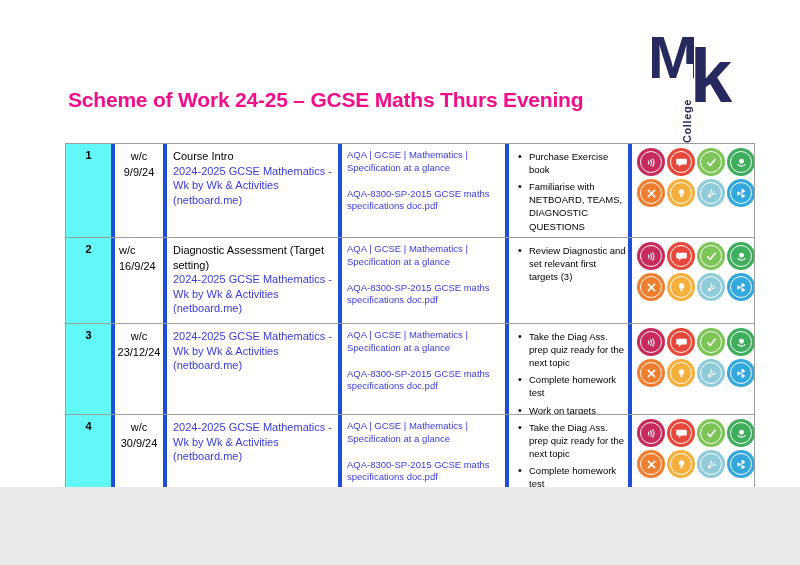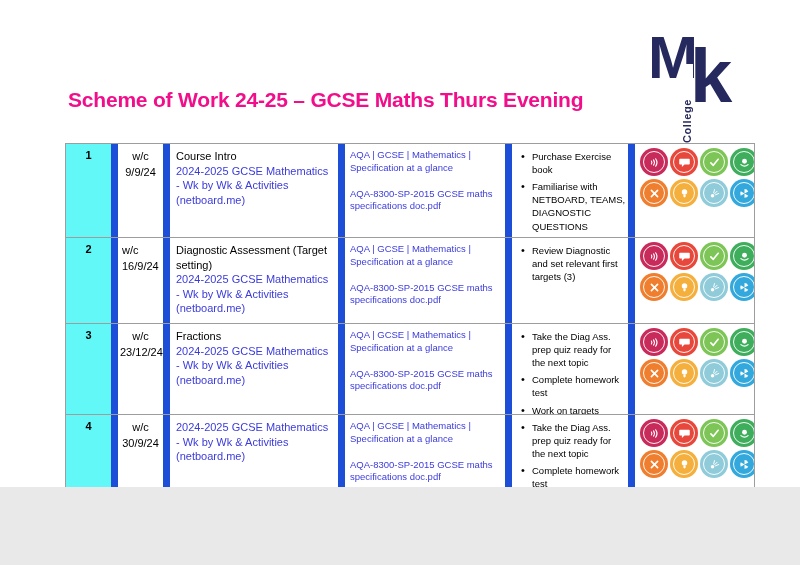--- a/index.html
+++ b/index.html
@@ -28,21 +28,21 @@
   }
 
   
   .sow-table {
     position:absolute; left:65px; top:143px; width:690px;
     border:1px solid #9d9d9d; font-size:11px;
   }
   .row { display:grid; grid-template-columns:45px 52px 175px 167px 123px 1fr; }
   .row + .row { border-top:1px solid #9d9d9d; }
   .row1 { height:93px; } .row2 { height:86px; } .row3 { height:91px; } .row4 { height:84px; }
-  .cell { border-left:7px solid #1d4ed8; overflow:hidden; }
+  .cell { border-left:4px solid #1d4ed8; overflow:hidden; }
   .cell:first-child { border-left:none; }
 
   .c-num { background:#63F8F8; text-align:center; padding-top:5px; font-weight:700; font-size:11px; color:#000; }
   .c-date { text-align:center; padding:5px 2px; font-size:11px; line-height:1.45; color:#000; }
   .c-date.left { text-align:left; padding-left:4px; }
 
   .c-topic { padding:5px 6px; font-size:11px; line-height:1.32; }
   .c-topic .topic { display:block; color:#000; }
   .c-aqa { padding:5px 5px; font-size:9.5px; line-height:1.35; }
   .c-aqa a { display:block; }
@@ -263,21 +263,20 @@
       </div>
     </div>
 
     <div class="row row3">
       <div class="cell c-num"><span>3</span></div>
       <div class="cell c-date">
         <div>w/c</div>
         <div>23/12/24</div>
       </div>
       <div class="cell c-topic">
-        <span class="topic">Fractions</span>
         <a class="doc-link">2024-2025 GCSE Mathematics - Wk by Wk &amp; Activities (netboard.me)</a>
       </div>
       <div class="cell c-aqa">
         <a class="doc-link first">AQA | GCSE | Mathematics | Specification at a glance</a>
         <a class="doc-link">AQA-8300-SP-2015 GCSE maths specifications doc.pdf</a>
       </div>
       <div class="cell c-tasks">
         <ul>
           <li>Take the Diag Ass. prep quiz ready for the next topic</li>
           <li>Complete homework test</li>

